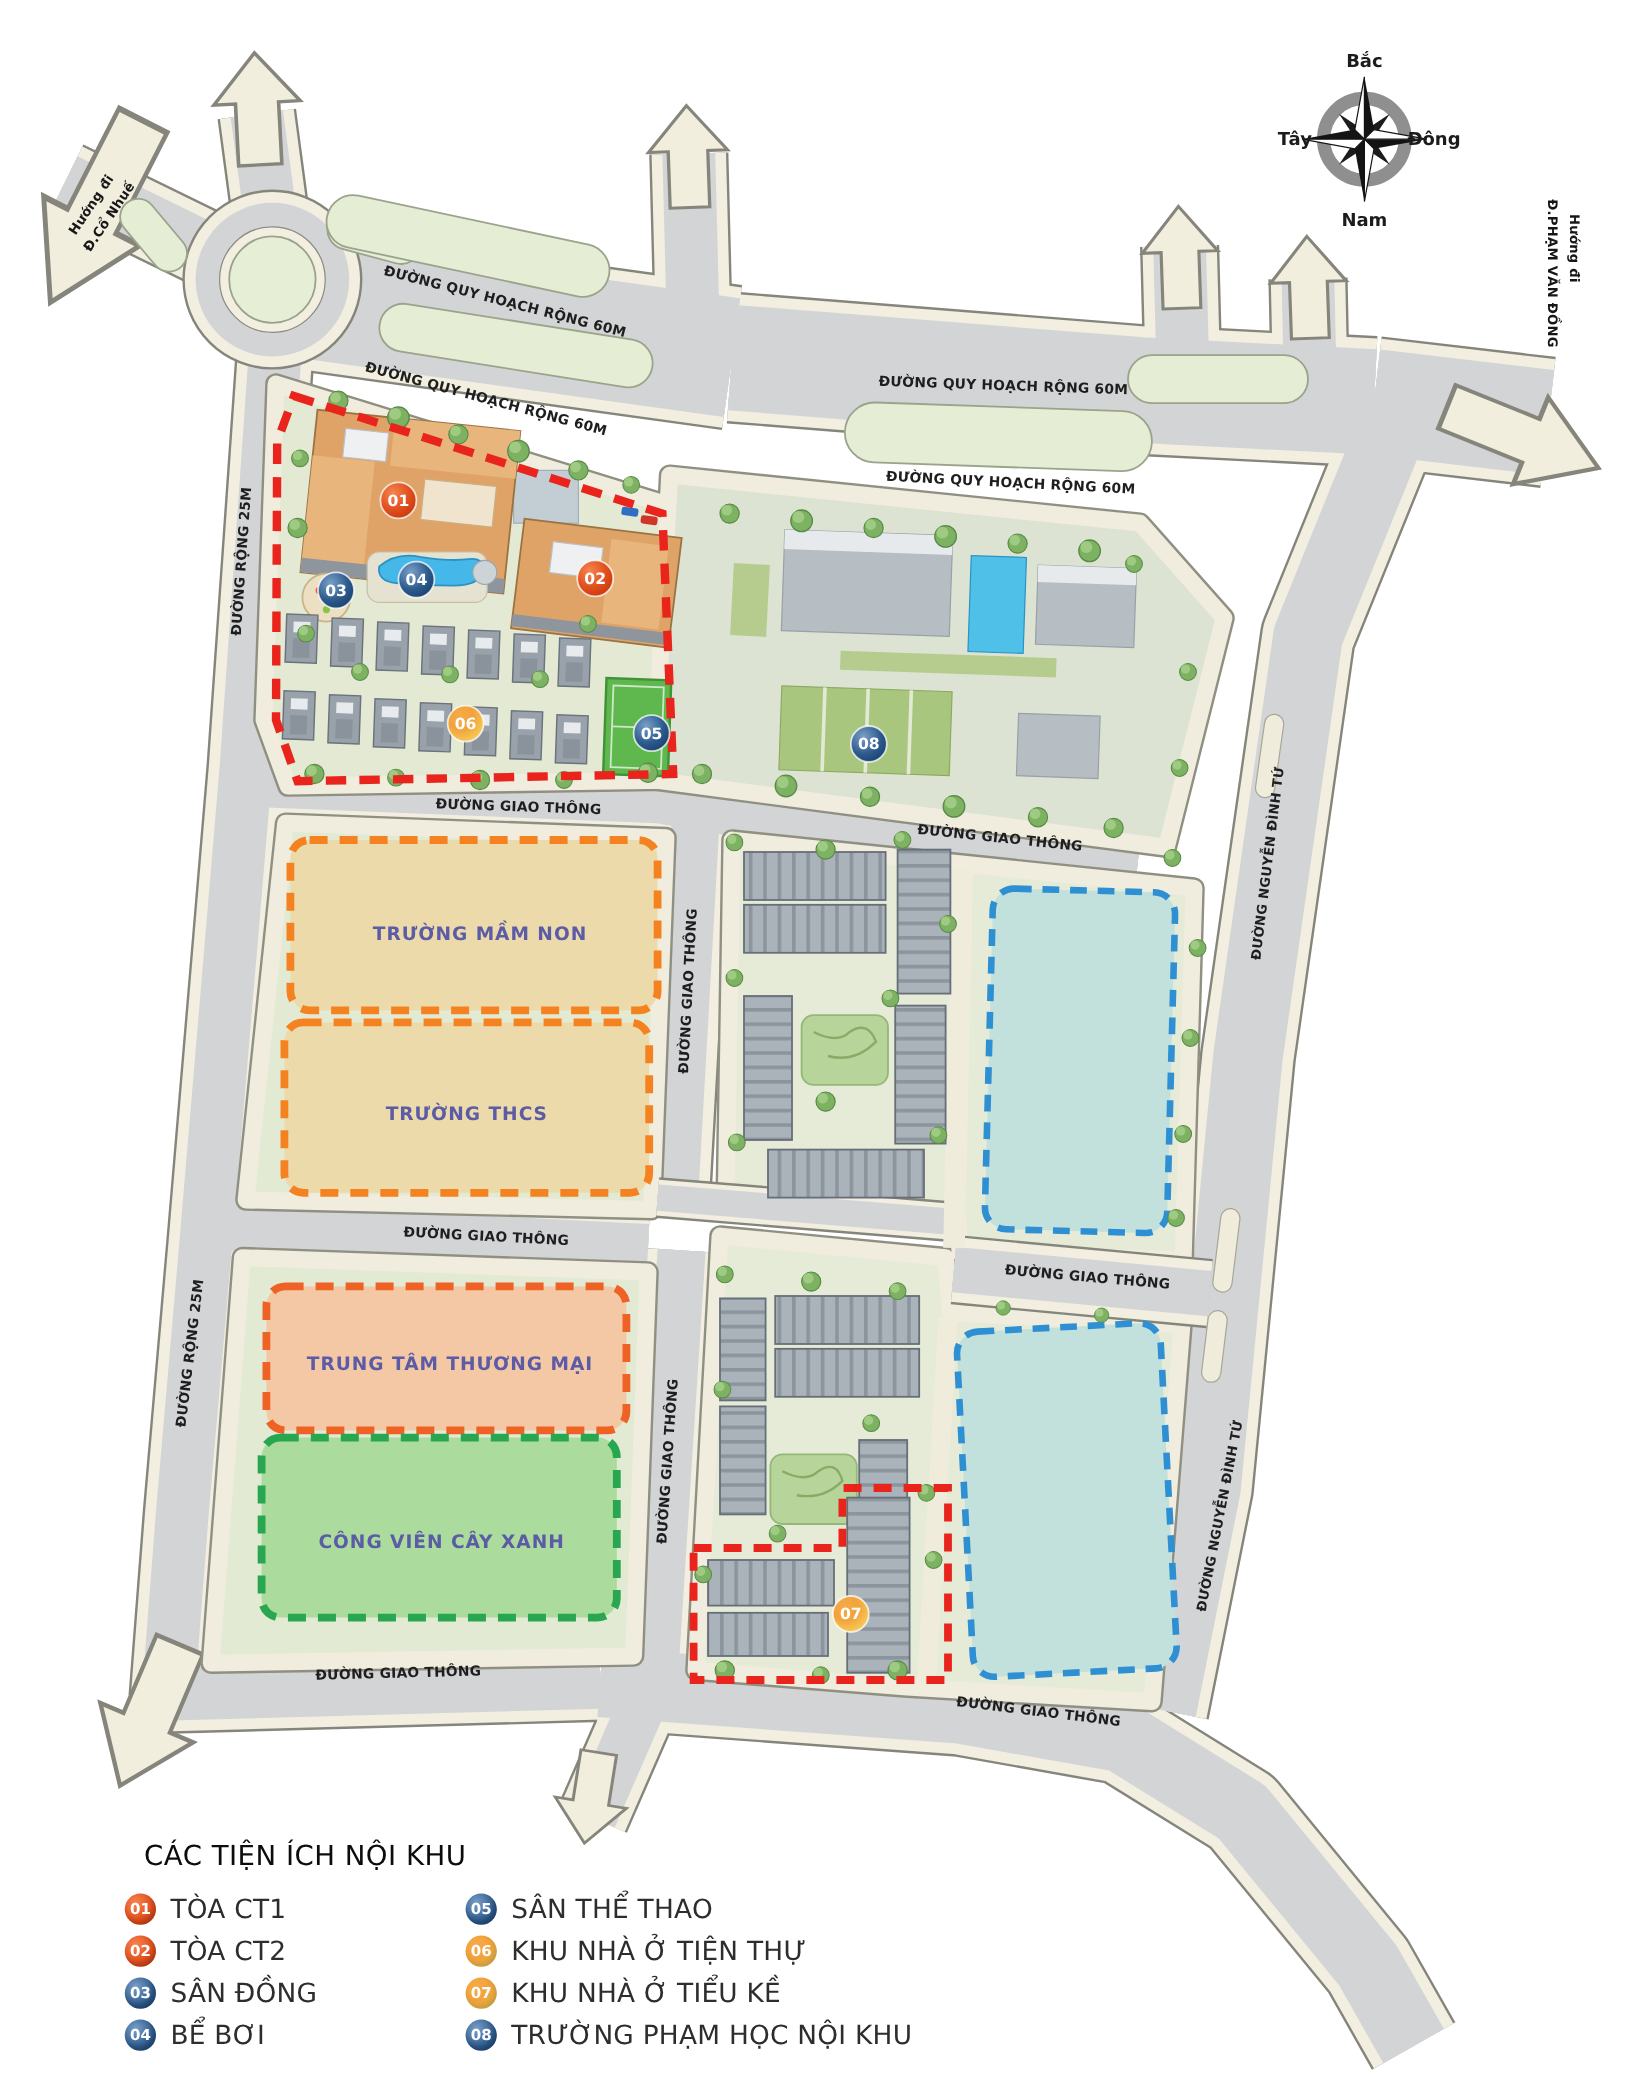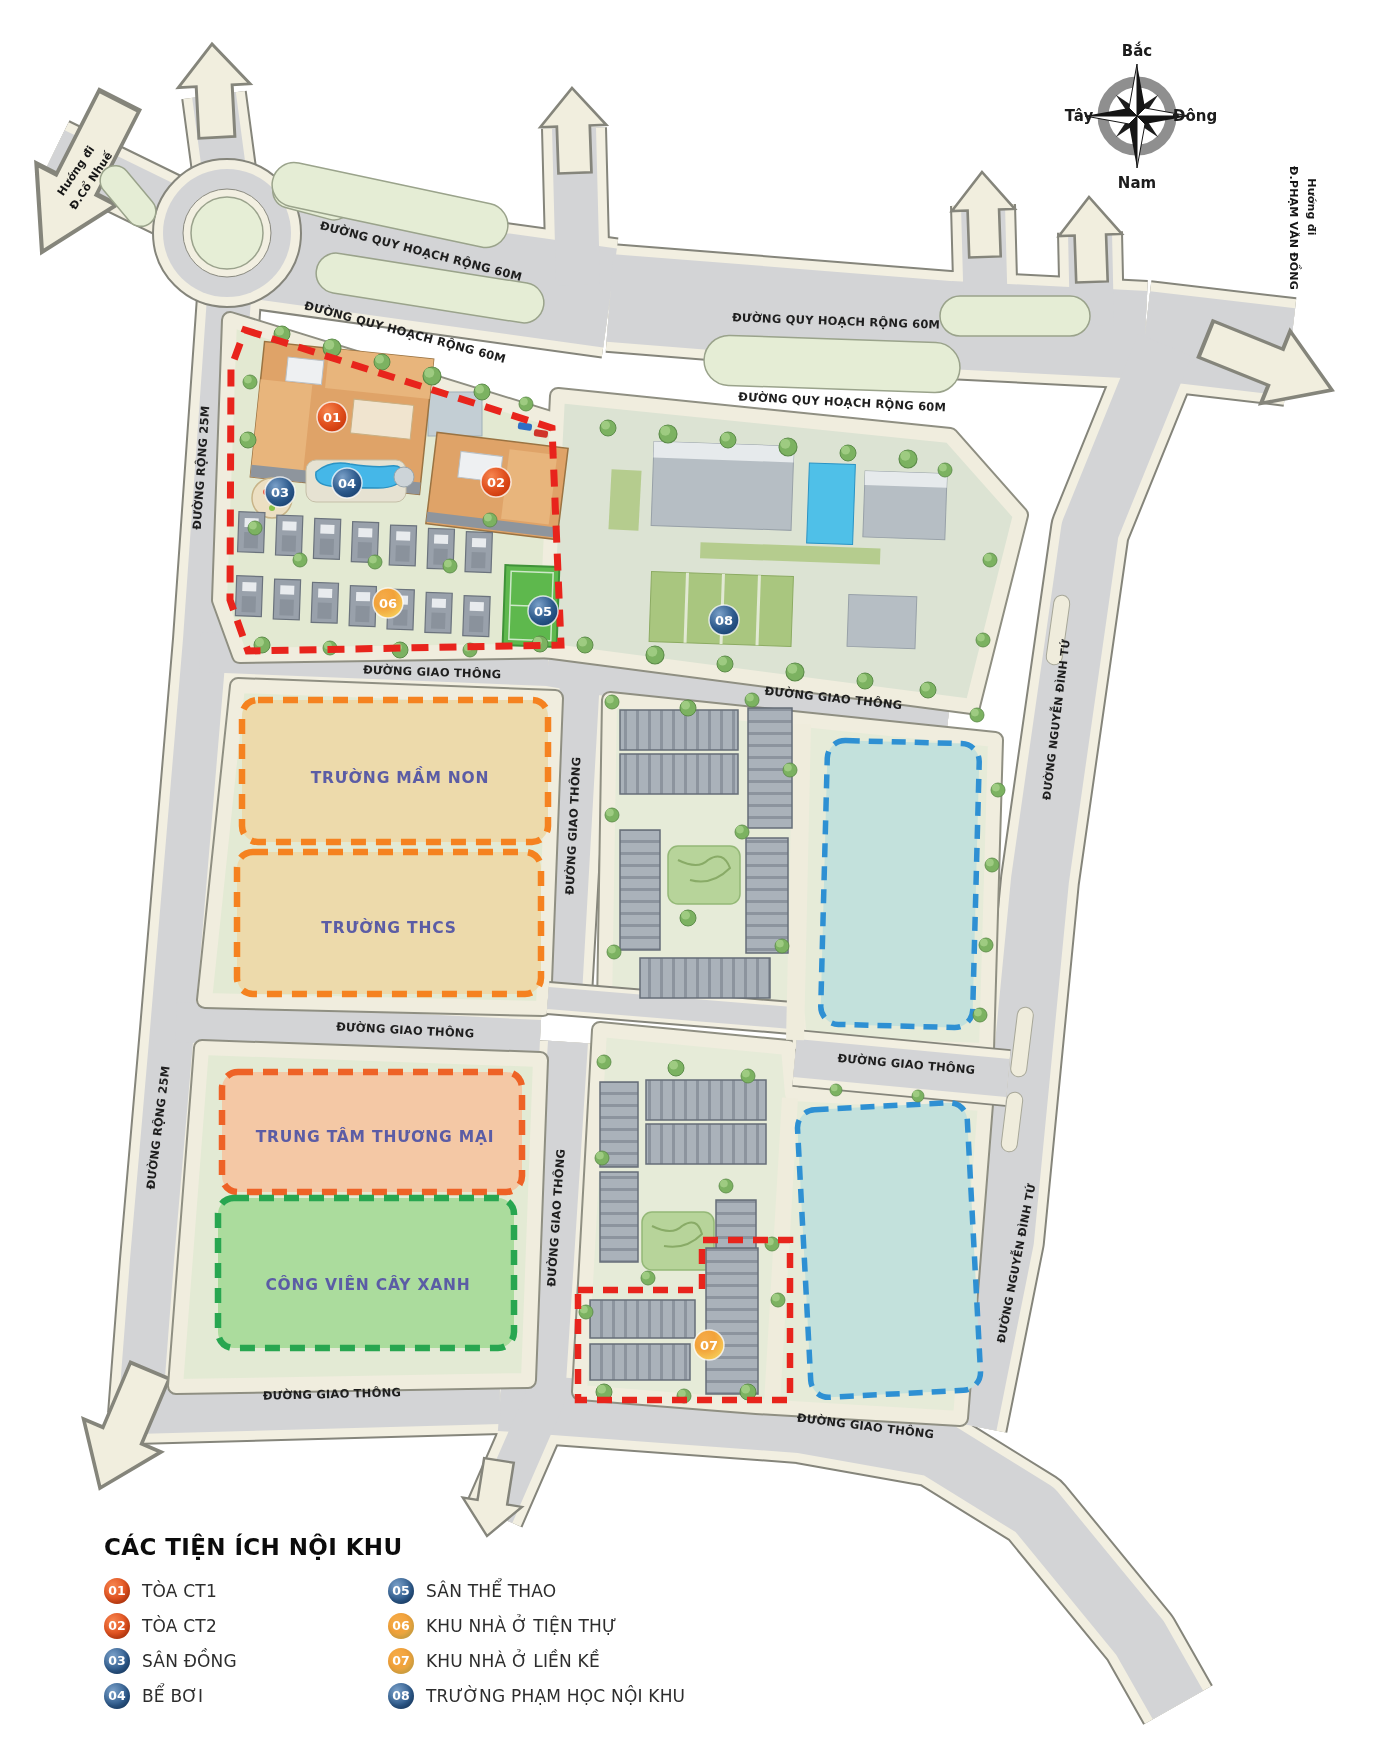--- a/index.html
+++ b/index.html
@@ -8,32 +8,32 @@
   svg{position:absolute;left:0;top:0;}
   
   .rlabel{font:700 11.5px "DejaVu Sans","Liberation Sans",sans-serif;fill:#1e1e1e;text-anchor:middle;letter-spacing:.2px;}
   .rlabel-sm{font:700 11px "DejaVu Sans","Liberation Sans",sans-serif;fill:#1e1e1e;text-anchor:middle;letter-spacing:.2px;}
   .zlabel{font:700 15.5px "DejaVu Sans","Liberation Sans",sans-serif;fill:#5b5ca5;text-anchor:middle;letter-spacing:.8px;}
   .clabel{font:600 15px "DejaVu Sans","Liberation Sans",sans-serif;fill:#1c1c1c;text-anchor:middle;}
   .slabel{font:700 11px "DejaVu Sans","Liberation Sans",sans-serif;fill:#161616;text-anchor:middle;letter-spacing:.2px;}
   .mnum{font:700 13px "DejaVu Sans","Liberation Sans",sans-serif;fill:#ffffff;text-anchor:middle;}
   
   .legend{position:absolute;left:104px;top:1534px;width:660px;}
-  .legend-title{font-weight:700;font-size:23px;color:#0c0c0c;letter-spacing:.4px;margin:0 0 18px 0;}
+  .legend-title{font-weight:400;font-size:23px;color:#0c0c0c;letter-spacing:.4px;margin:0 0 18px 16px;}
   .legend-cols{display:flex;gap:44px;}
   .legend-col{display:flex;flex-direction:column;gap:9px;width:240px;}
   .legend-col.wide{width:330px;}
   .legend-item{display:flex;align-items:center;gap:12px;height:26px;}
   .badge{flex:0 0 26px;width:26px;height:26px;border-radius:50%;color:#fff;
          font-weight:700;font-size:12.5px;line-height:26px;text-align:center;
          box-shadow:inset -2px -3px 4px rgba(0,0,0,.18);}
   .badge.red{background:radial-gradient(circle at 35% 30%,#f6854f 0%,#e1511f 55%,#c93408 100%);}
   .badge.blue{background:radial-gradient(circle at 35% 30%,#7aa0c8 0%,#2d5a8c 60%,#173f6e 100%);}
   .badge.orange{background:radial-gradient(circle at 35% 30%,#f5ab49 0%,#f2a23a 45%,#f7d25c 100%);}
-  .legend-label{font-weight:500;font-size:17px;color:#2d2d2d;letter-spacing:.2px;white-space:nowrap;}
+  .legend-label{font-weight:500;font-size:22px;color:#2d2d2d;letter-spacing:.2px;white-space:nowrap;}
 </style>
 </head>
 <body>
 
 <div id="stage">
 <svg width="1374" height="1741" viewBox="0 0 1374 1741">
   <defs>
     <radialGradient id="gRed" cx="35%" cy="30%" r="80%">
       <stop offset="0%" stop-color="#f6854f"></stop>
           <stop offset="55%" stop-color="#e1511f"></stop>
@@ -467,21 +467,21 @@
         <div class="legend-item">
           <span class="badge blue">05</span>
           <span class="legend-label">SÂN THỂ THAO</span>
         </div>
         <div class="legend-item">
           <span class="badge orange">06</span>
           <span class="legend-label">KHU NHÀ Ở TIỆN THỰ</span>
         </div>
         <div class="legend-item">
           <span class="badge orange">07</span>
-          <span class="legend-label">KHU NHÀ Ở LIỀN KỀ</span>
+          <span class="legend-label">KHU NHÀ Ở TIỂU KỀ</span>
         </div>
         <div class="legend-item">
           <span class="badge blue">08</span>
           <span class="legend-label">TRƯỜNG PHẠM HỌC NỘI KHU</span>
         </div>
       </div>
     </div>
   </div>
 </div>
 

